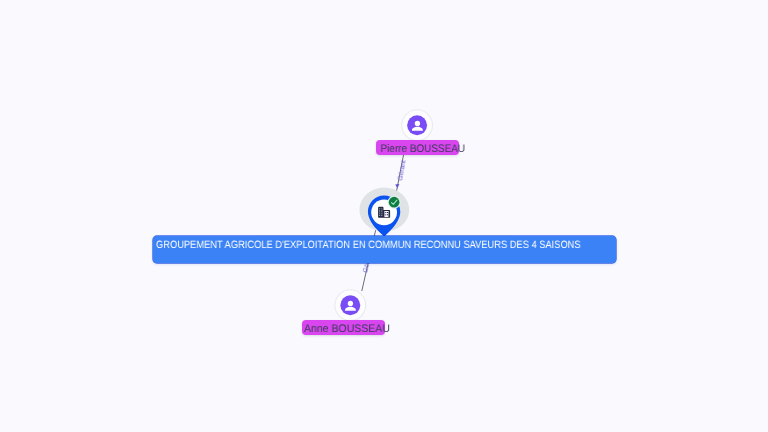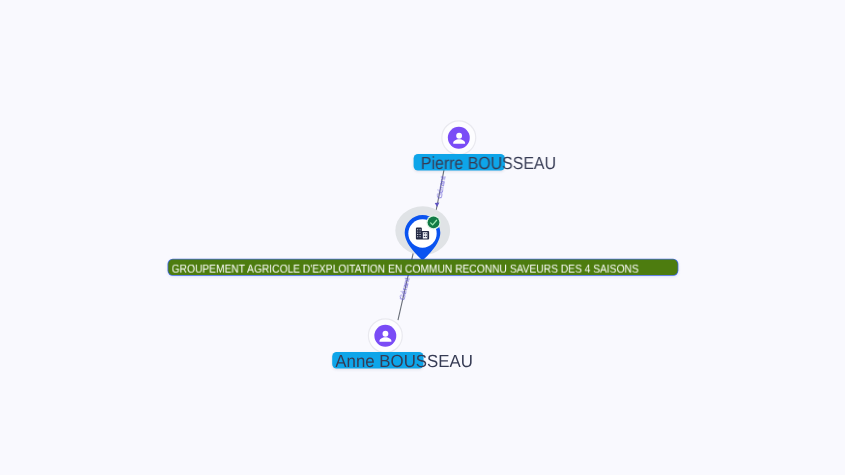--- a/index.html
+++ b/index.html
@@ -5,41 +5,41 @@
 <style>
   html,body{margin:0;padding:0;}
   body{width:768px;height:432px;overflow:hidden;background:#f9f9fe;
        font-family:"Liberation Sans",sans-serif;-webkit-font-smoothing:antialiased;text-rendering:geometricPrecision;}
   #stage{position:relative;width:768px;height:432px;background:#f9f9fe;}
   svg.layer{position:absolute;left:0;top:0;width:768px;height:432px;overflow:visible;}
   svg text{will-change:transform;}
 
   .node-label{
     position:absolute;
-    background:#0ea5e9;
+    background:#d946ef;
     color:#363b54;
     border-radius:4px;
     white-space:nowrap;
-    font-size:16px;
+    font-size:11px;
     line-height:19.6px;
     height:15.2px;
     box-shadow:0 1px 2.5px rgba(60,65,100,.16);
     text-align:left;
   }
   .node-label span{display:inline-block;transform-origin:center center;will-change:transform;}
 
   .company-label{
     position:absolute;
-    background:#4d7c0f;
+    background:#3b82f6;
     color:#ffffff;
     border-radius:4px;
     white-space:nowrap;
     font-size:10.6px;
     line-height:18.9px;
-    height:14px;
+    height:27px;
     box-shadow:0 0 0 .7px rgba(10,60,220,.75), 0 1px 3px rgba(20,60,180,.20);
     text-align:center;
     overflow:hidden;
   }
   .company-label span{display:inline-block;transform-origin:left center;will-change:transform;}
 </style>
 </head>
 <body>
 
 <div id="stage">

